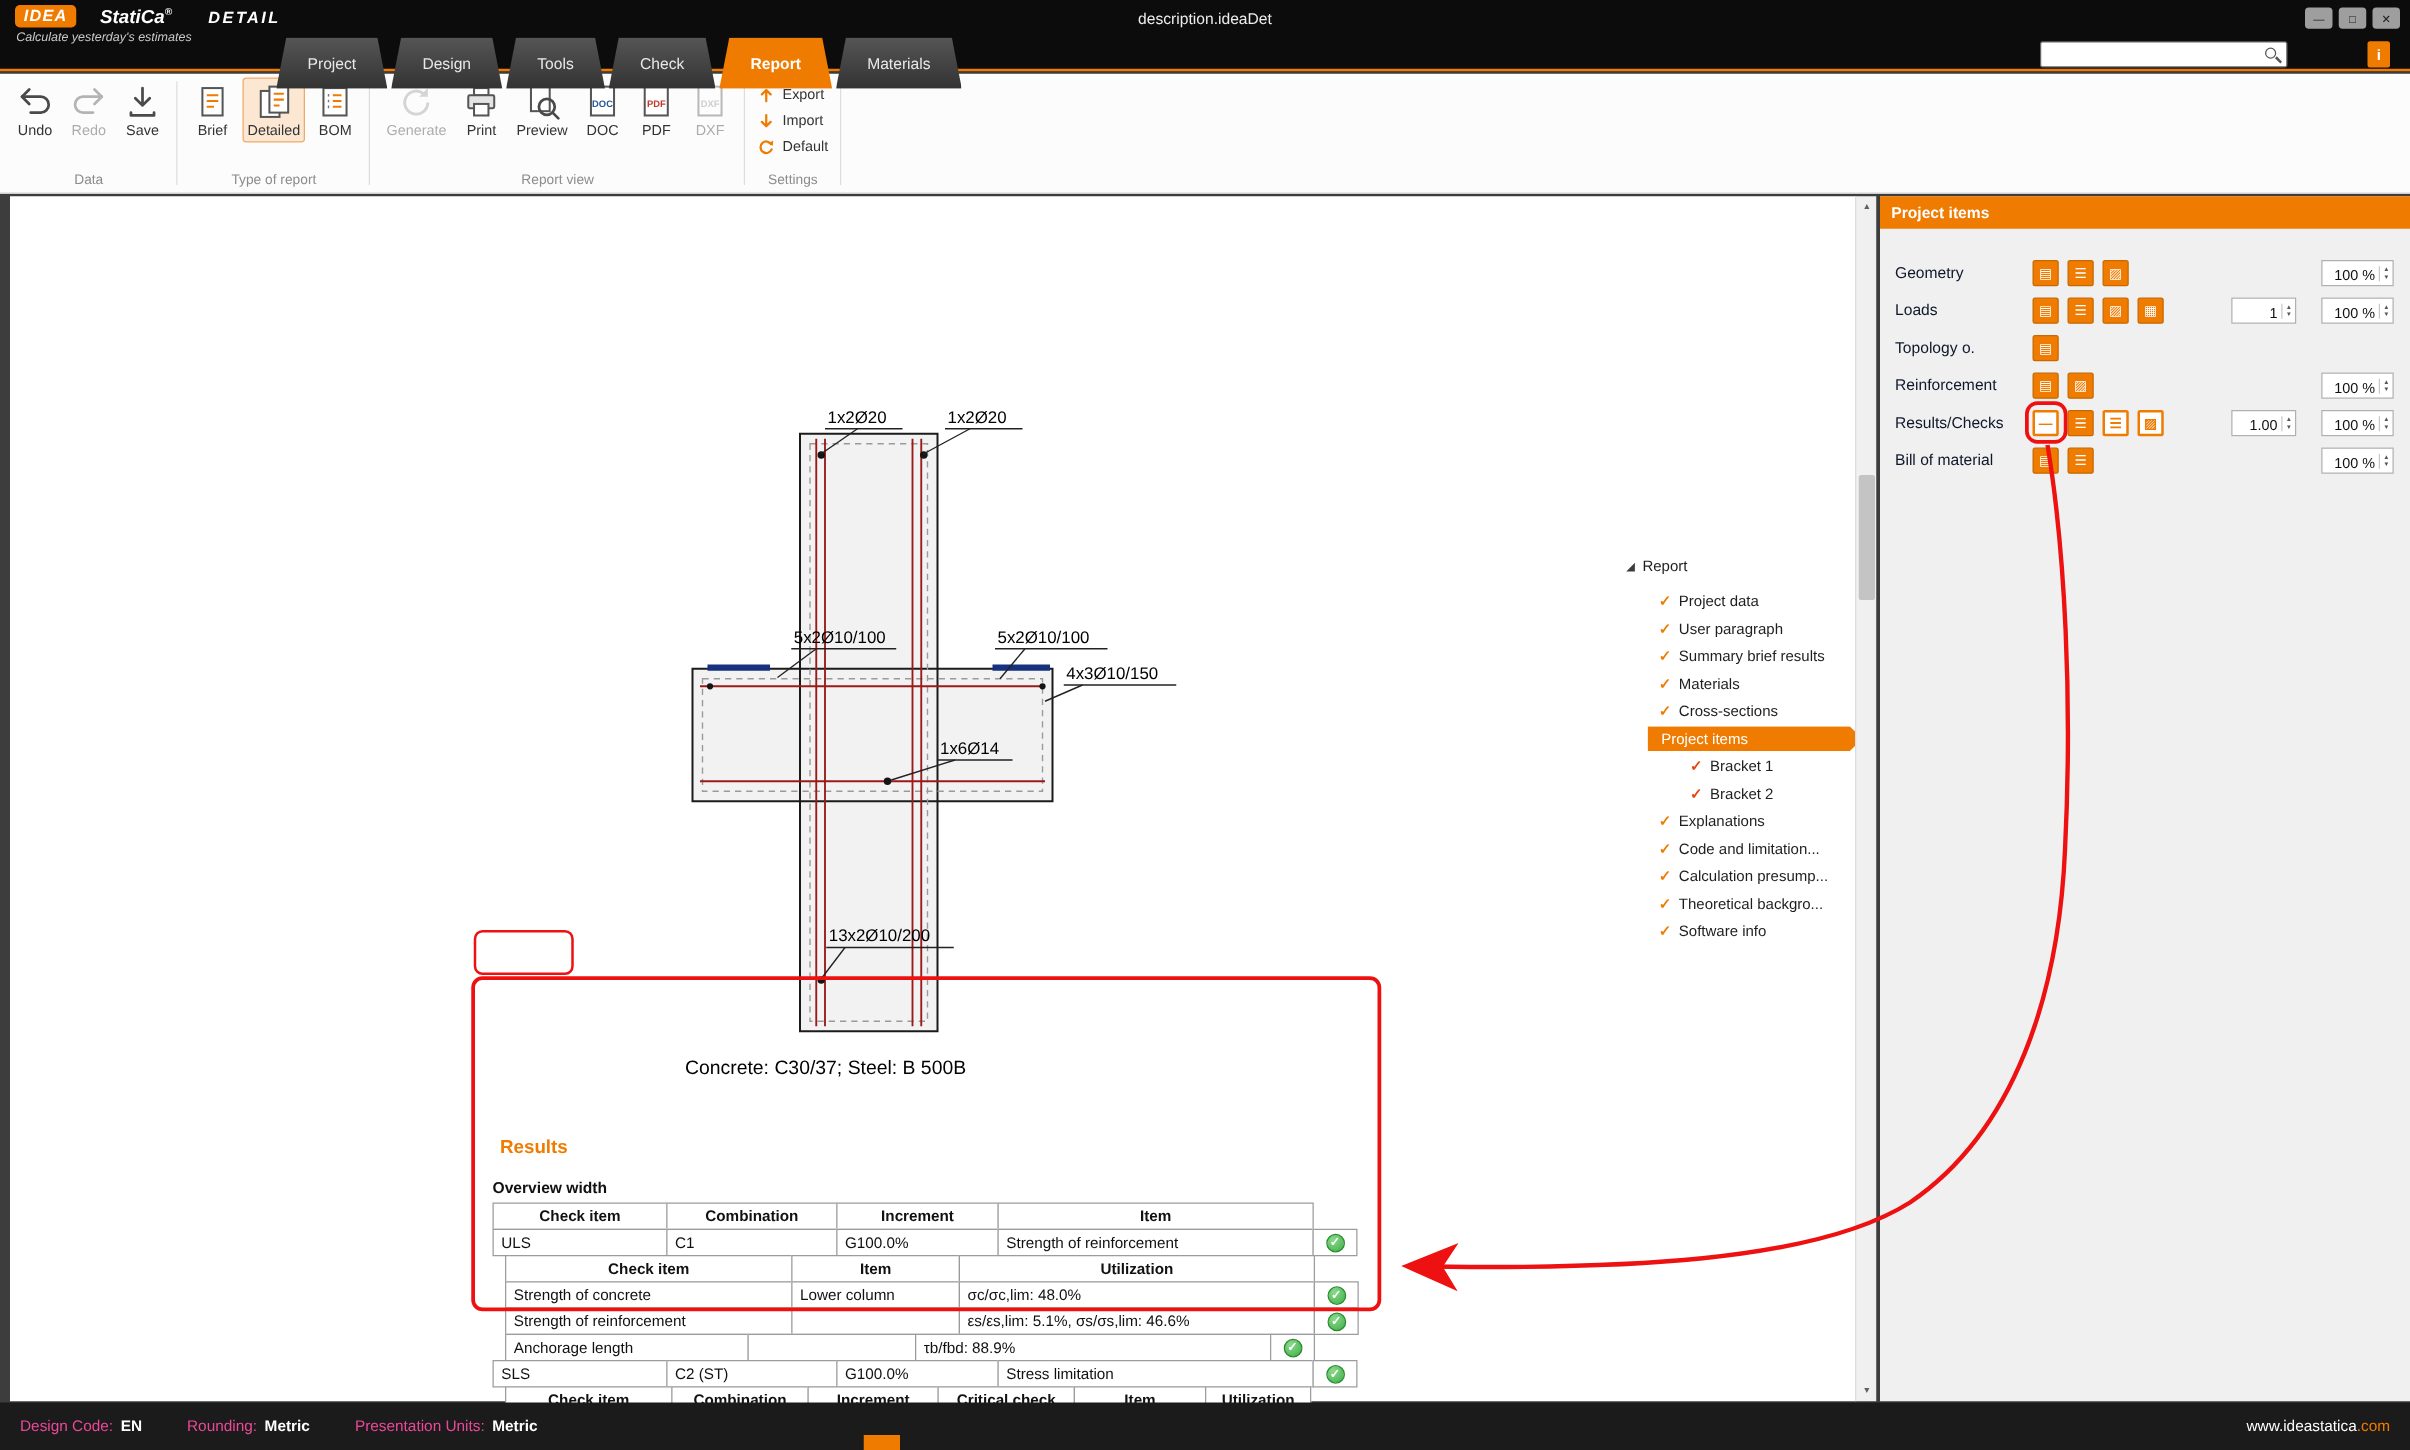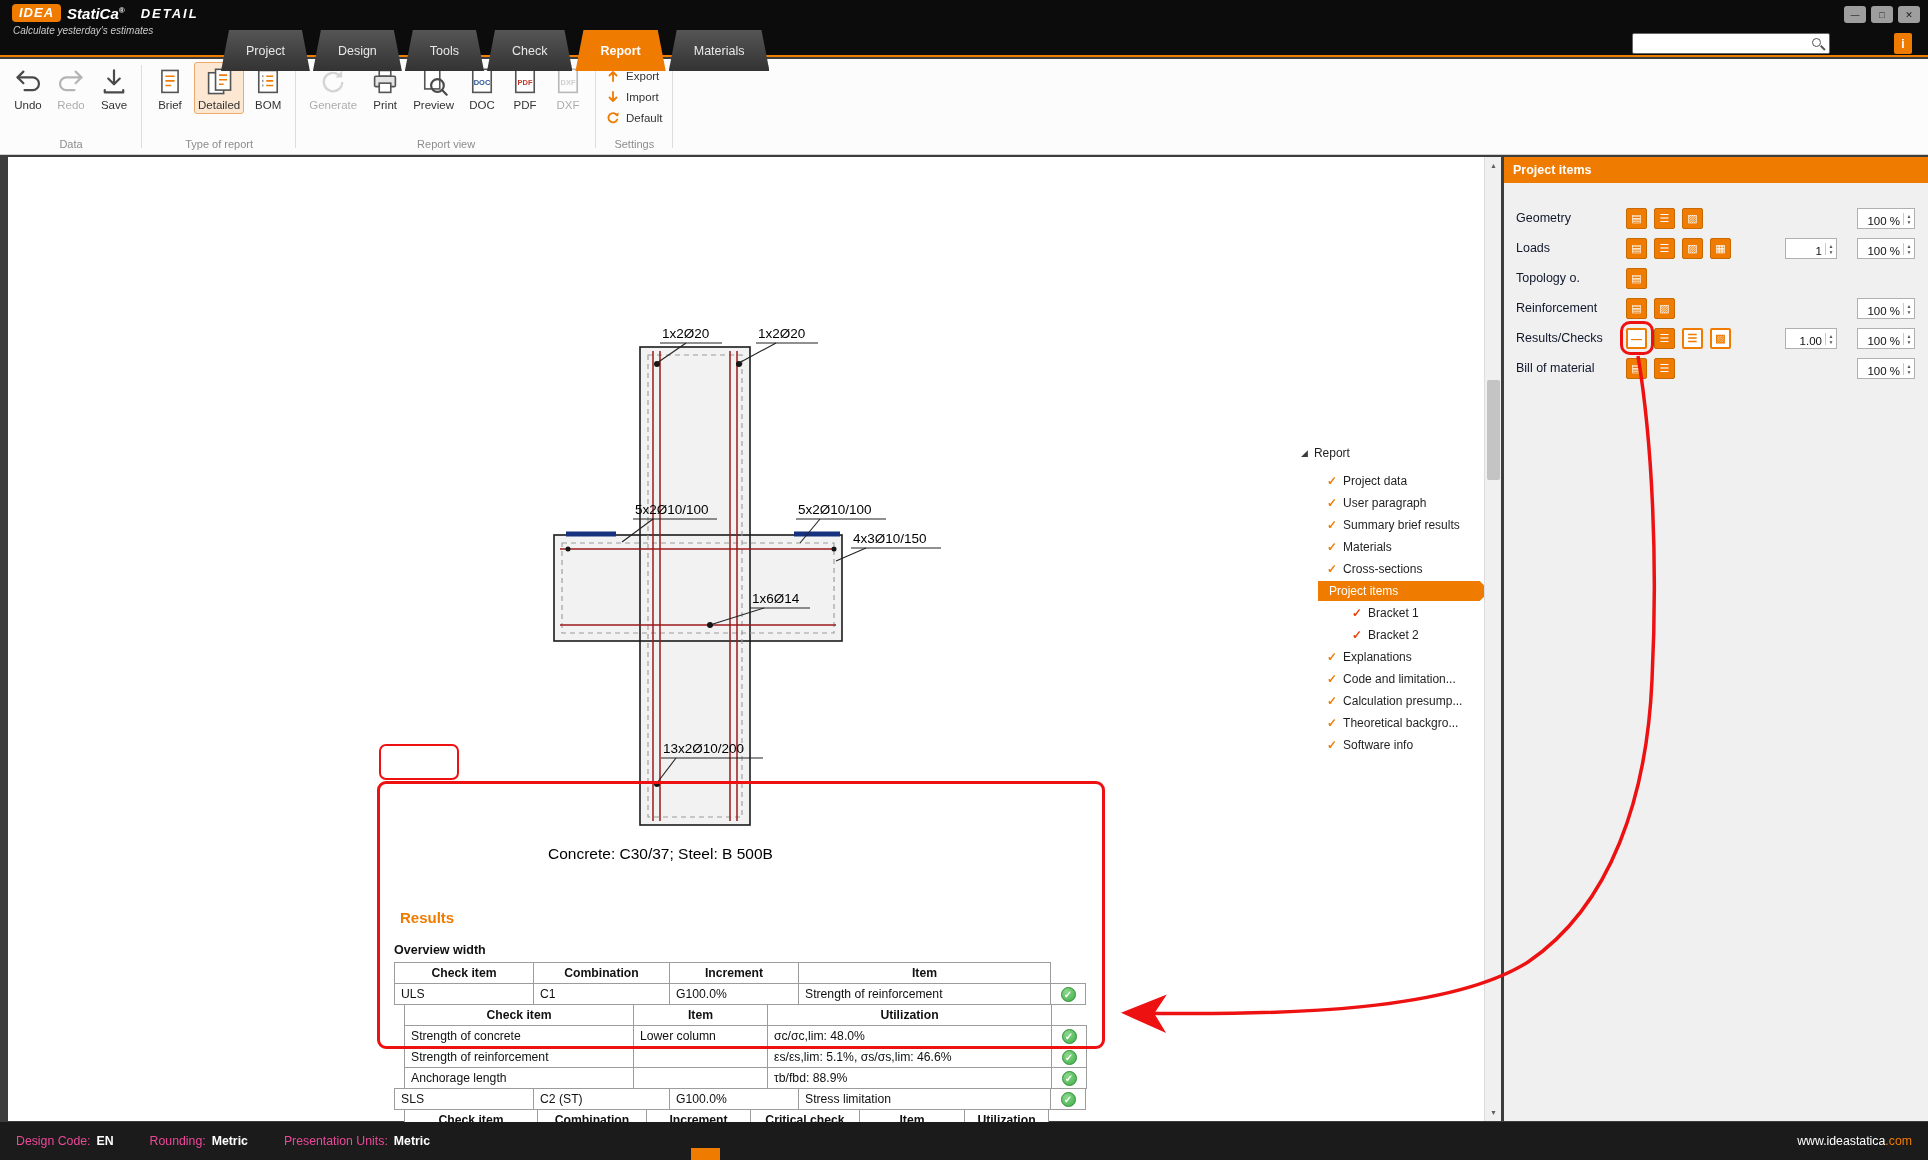--- a/index.html
+++ b/index.html
@@ -2,21 +2,21 @@
 <html style="--accent: #ef7b00; --annot: #ee1111; --green: #3fae49; --rebar: #9b1a1a; --steel: #16327e; --sbbg: #1b1b1b;"><head>
 <meta charset="utf-8">
 <style>
   *{box-sizing:border-box;margin:0;padding:0}
   html,body{background:#222}
   body{font-family:"Liberation Sans",sans-serif;-webkit-font-smoothing:antialiased}
   .screen{position:relative;width:1928px;height:1160px;background:#3d3d3d;overflow:hidden}
 
   
   .header{position:absolute;left:0;top:0;width:100%;height:57px;background:#0c0c0c;border-bottom:2px solid var(--accent);z-index:10}
-  .logo-row{position:absolute;left:12px;top:4px;display:flex;align-items:center;gap:6px}
+  .logo-row{position:absolute;left:12px;top:4px;display:flex;align-items:center;gap:19px}
   .logo-box{background:var(--accent);color:#fff;font-weight:bold;font-style:italic;font-size:13px;padding:1px 7px 2px;border-radius:4px;letter-spacing:1px}
   .logo-statica{color:#fff;font-weight:bold;font-style:italic;font-size:15px}
   .logo-reg{color:#fff;font-size:8px;vertical-align:super}
   .app-name{color:#fff;font-weight:bold;font-style:italic;font-size:13px;letter-spacing:2px;margin-left:10px}
   .tagline{position:absolute;left:13px;top:25px;color:#c9c9c9;font-style:italic;font-size:10px}
   .window-title{position:absolute;left:0;top:8px;width:100%;text-align:center;color:#ececec;font-size:12.5px;pointer-events:none}
   .win-btns{position:absolute;right:8px;top:6px;display:flex;gap:5px}
   .win-btn{width:22px;height:17px;background:#9e9e9e;border-radius:3px;color:#1d1d1d;font-size:9px;display:flex;align-items:center;justify-content:center}
   .tab-bar{position:absolute;left:221px;top:30px;display:flex;gap:3px;height:25px}
   .tab{height:41px;padding:0 25px;display:flex;align-items:center;color:#e8e8e8;font-size:12.5px;background:linear-gradient(#555,#333);clip-path:polygon(8px 0,calc(100% - 8px) 0,100% 100%,0 100%)}
@@ -135,20 +135,21 @@
 
 <div class="screen">
 
   <div class="header">
     <div class="logo-row">
       <span class="logo-box">IDEA</span>
       <span class="logo-statica"><span>StatiCa</span><span class="logo-reg">®</span></span>
       <span class="app-name">DETAIL</span>
     </div>
     <div class="tagline">Calculate yesterday's estimates</div>
+    <div class="window-title">description.ideaDet</div>
     <div class="win-btns">
       <div class="win-btn">—</div>
       <div class="win-btn">□</div>
       <div class="win-btn">✕</div>
     </div>
     <div class="tab-bar">
         <div class="tab">Project</div>
         <div class="tab">Design</div>
         <div class="tab">Tools</div>
         <div class="tab">Check</div>
@@ -405,21 +406,21 @@
           </div>
           <div class="tbl-row indent">
             <div class="tbl-cell" style="width: 230px;">Strength of reinforcement</div>
             <div class="tbl-cell" style="width: 135px;"></div>
             <div class="tbl-cell" style="width: 285px;">εs/εs,lim: 5.1%, σs/σs,lim: 46.6%</div>
             <div class="tbl-status">
               <span class="check-pass">✓</span>
             </div>
           </div>
           <div class="tbl-row indent">
-            <div class="tbl-cell" style="width: 230px; text-align: right;">Anchorage length</div>
+            <div class="tbl-cell" style="width: 195px; text-align: right;">Anchorage length</div>
             <div class="tbl-cell" style="width: 135px;"></div>
             <div class="tbl-cell" style="width: 285px;">τb/fbd: 88.9%</div>
             <div class="tbl-status">
               <span class="check-pass">✓</span>
             </div>
           </div>
           <div class="tbl-row">
             <div class="tbl-cell" style="width: 140px;">SLS</div>
             <div class="tbl-cell" style="width: 137px;">C2 (ST)</div>
             <div class="tbl-cell" style="width: 130px;">G100.0%</div>

